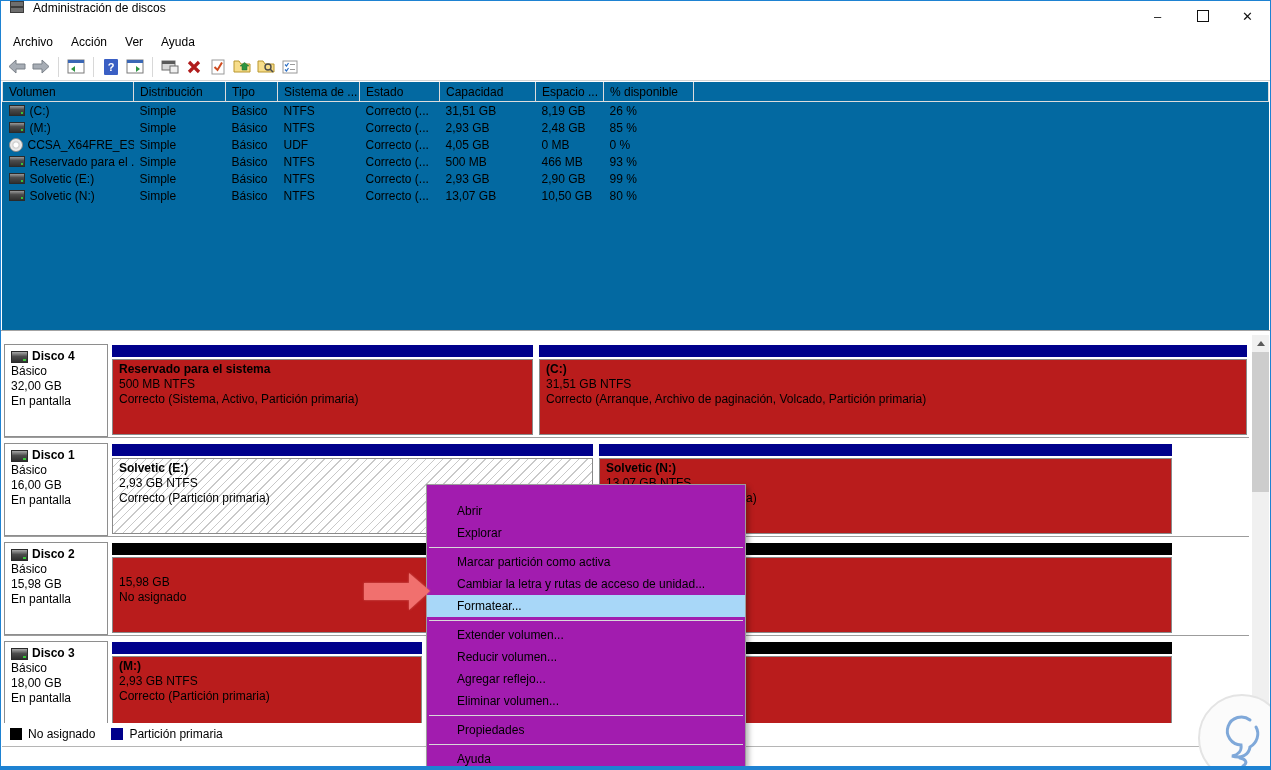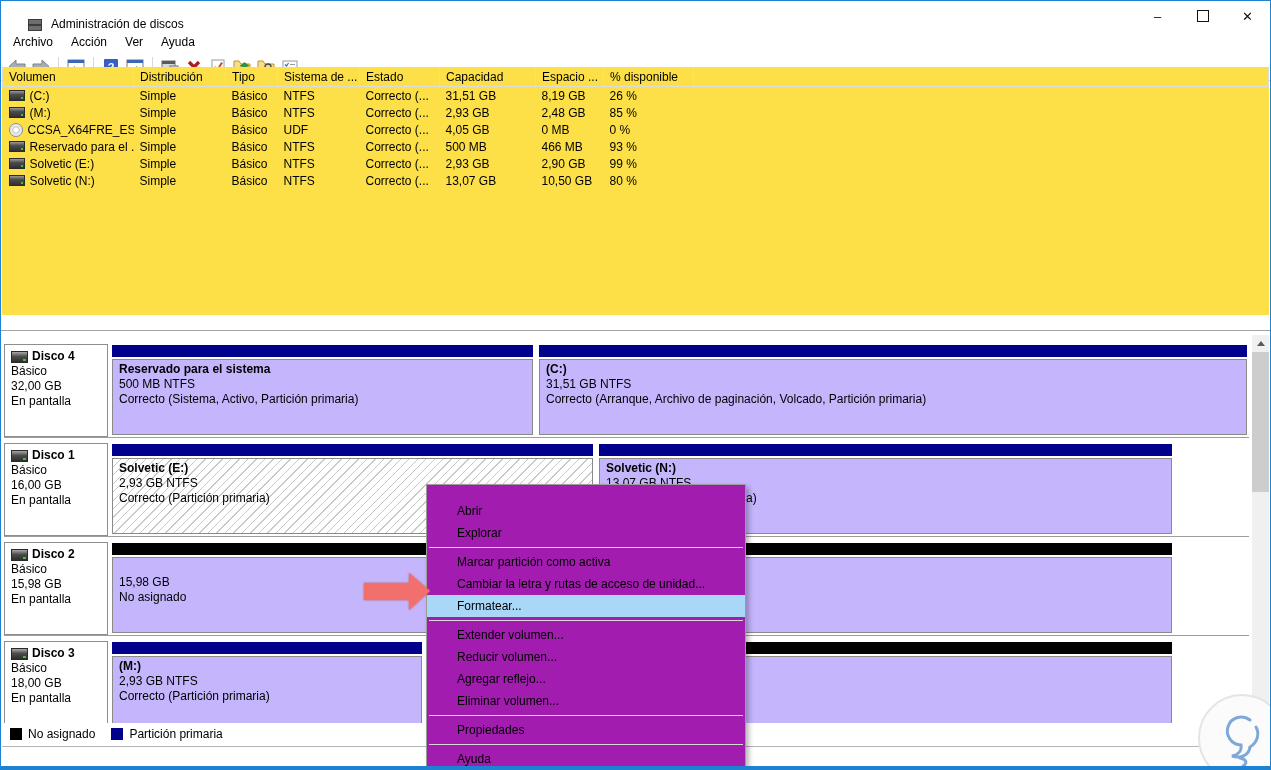--- a/index.html
+++ b/index.html
@@ -2,58 +2,58 @@
 <html><head>
 <meta charset="utf-8">
 <style>
   html,body{margin:0;padding:0;background:#555;}
   #win{
     position:relative;width:1271px;height:770px;box-sizing:border-box;
     background:#fff;border:1px solid #1e82d2;border-bottom:4px solid #1e82d2;
     font-family:"Liberation Sans",sans-serif;font-size:12px;color:#000;overflow:hidden;
   }
   
-  .titlebar{height:30px;display:flex;align-items:flex-end;padding-left:27px;}
+  .titlebar{height:30px;display:flex;align-items:flex-start;padding-left:9px;}
   .title-icon{width:16px;height:12px;position:relative;margin-right:7px;}
   .title-icon .d1,.title-icon .d2{position:absolute;left:0;right:2px;height:4px;background:#6e6e6e;border:1px solid #3c3c3c;}
   .title-icon .d1{top:0}.title-icon .d2{top:6px}
   .title-text{font-size:12px;}
   .winctl{margin-left:auto;display:flex;height:30px;}
   .winctl .btn{width:45px;height:30px;display:flex;align-items:center;justify-content:center;font-size:13px;color:#111;}
   .maxbox{width:10px;height:10px;border:1px solid #111;display:inline-block;}
   
   .menubar{height:22px;display:flex;align-items:center;padding-left:3px;}
   .menubar .mitem{padding:3px 9px;text-align:center;}
   
   .toolbar{height:27px;border-bottom:1px solid #d4d4d4;display:flex;align-items:center;padding-left:5px;gap:2px;}
   .tbsep{width:1px;height:20px;background:#d8d8d8;margin:0 4px;}
   .tbicon{width:22px;height:22px;display:flex;align-items:center;justify-content:center;}
   
-  .listpane{position:absolute;top:66px;left:1px;right:1px;height:248px;background:#fde047;}
+  .listpane{position:absolute;top:81px;left:1px;right:1px;height:248px;background:#0369a1;}
   table.vol{border-collapse:collapse;table-layout:fixed;width:100%;}
   table.vol th{font-weight:normal;text-align:left;height:19px;padding:0 0 0 6px;
     border:1px solid #dcdcdc;border-top:none;font-size:12px;overflow:hidden;white-space:nowrap;}
   table.vol td{height:17px;padding:0 0 0 6px;font-size:12px;white-space:nowrap;overflow:hidden;}
   .volcell{display:flex;align-items:center;gap:5px;}
   .ic-drive{width:14px;height:9px;background:linear-gradient(#9a9a9a,#4c4c4c 40%,#303030);border:1px solid #2a2a2a;position:relative;flex:0 0 auto;}
   .ic-drive::after{content:"";position:absolute;right:1px;bottom:1px;width:2px;height:2px;background:#39c339;}
   .ic-cd{width:12px;height:12px;border-radius:50%;border:1px solid #8a8a8a;background:radial-gradient(circle at 50% 50%,#fff 0 2px,#cfcfcf 3px,#ededed 5px);flex:0 0 auto;}
   
   .splitter{position:absolute;top:329px;left:0;right:0;height:3px;border-top:1px solid #a3a3a3;background:#fff;}
   
   .diskpane{position:absolute;top:334px;left:1px;right:1px;height:388px;overflow:hidden;background:#fff;}
   .diskrow{position:absolute;left:2px;right:20px;height:93px;border-bottom:1px solid #9c9c9c;}
   .disklabel{position:absolute;left:0;top:0;width:104px;height:100%;border:1px solid #8e8e8e;box-sizing:border-box;padding:4px 6px;line-height:15px;background:#fff;}
   .disklabel .dname{font-weight:bold;display:flex;align-items:center;gap:4px;}
   .dl-icon{width:15px;height:10px;background:linear-gradient(#a8a8a8,#4c4c4c 45%,#2e2e2e);border:1px solid #2a2a2a;position:relative;flex:0 0 auto;}
   .dl-icon::after{content:"";position:absolute;right:1px;bottom:1px;width:3px;height:2px;background:#39c339;}
   .diskstrip{position:absolute;left:106px;top:0;right:0;height:100%;}
   .part{position:absolute;top:1px;bottom:2px;}
   .part .bar{height:12px;}
-  .part .pbody{position:absolute;top:14px;left:0;right:0;bottom:0;border:1px solid #8a8a8a;background:#c4b5fd;
+  .part .pbody{position:absolute;top:14px;left:0;right:0;bottom:0;border:1px solid #8a8a8a;background:#b91c1c;
     padding:2px 6px;line-height:15px;overflow:hidden;white-space:nowrap;}
   .part .pbody.hatch{background:repeating-linear-gradient(135deg,#ffffff 0 5px,#c9c9c9 5px 6px);}
   .pline b{font-weight:bold;}
   
   .vscroll{position:absolute;right:1px;top:334px;width:17px;height:388px;background:#f0f0f0;}
   .vs-up,.vs-down{position:absolute;left:0;width:17px;height:17px;display:flex;align-items:center;justify-content:center;}
   .vs-up{top:0}.vs-down{bottom:0}
   .tri-up{width:0;height:0;border-left:4px solid transparent;border-right:4px solid transparent;border-bottom:5px solid #5a5a5a;}
   .tri-down{width:0;height:0;border-left:4px solid transparent;border-right:4px solid transparent;border-top:5px solid #5a5a5a;}
   .vs-thumb{position:absolute;left:0;top:17px;width:17px;height:140px;background:#cdcdcd;}

